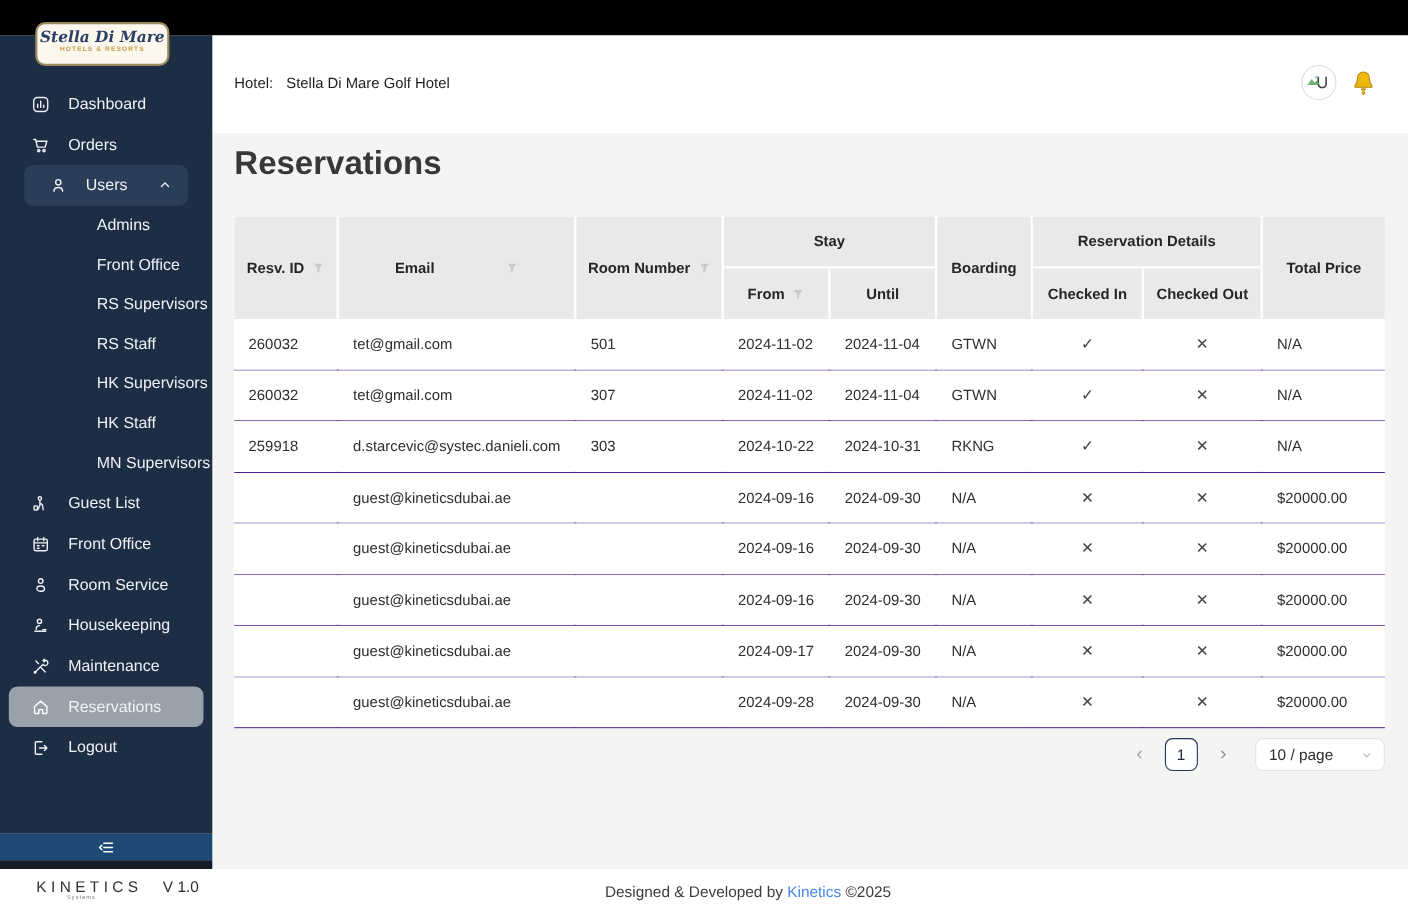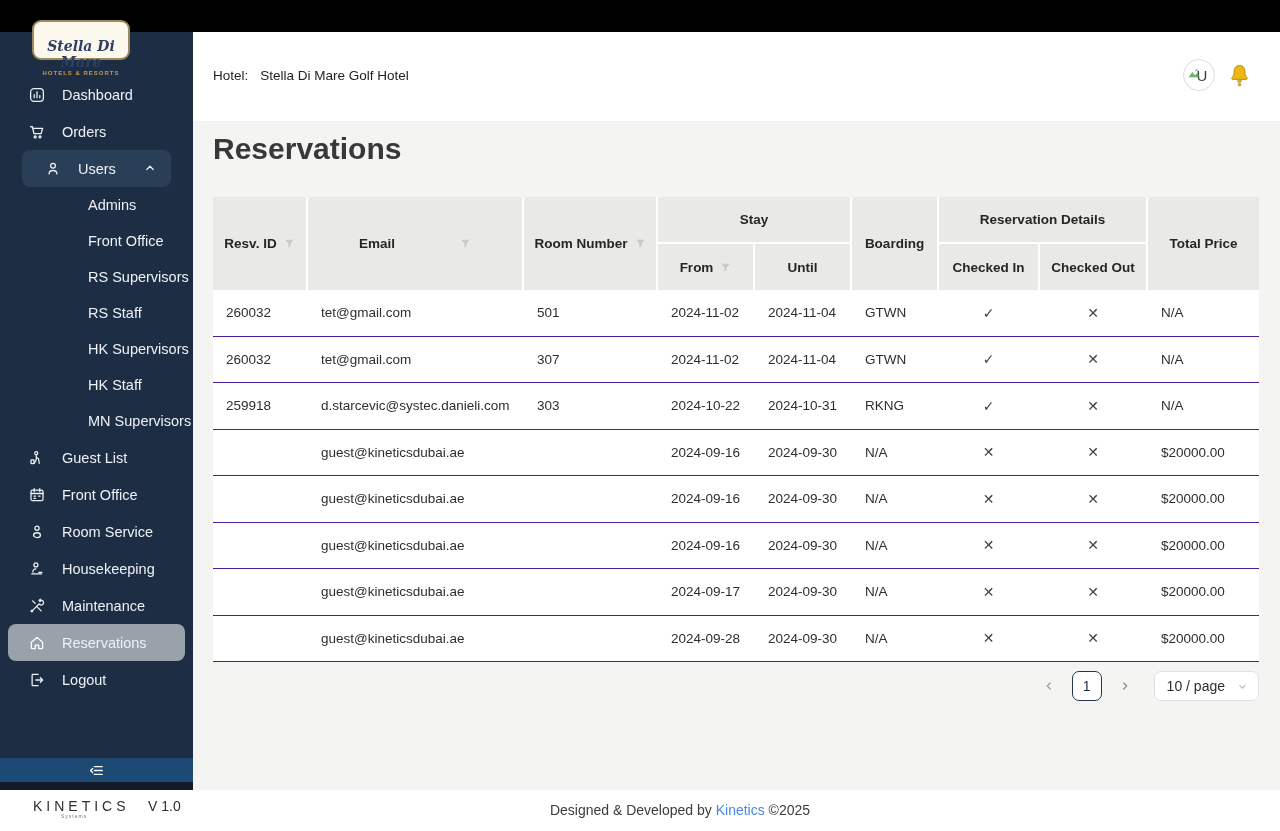--- a/index.html
+++ b/index.html
@@ -5,22 +5,22 @@
   * { margin:0; padding:0; box-sizing:border-box; }
   html,body { width:1280px; height:831px; overflow:hidden; background:#fff;
     font-family:"Liberation Sans","DejaVu Sans",sans-serif; }
   .abs { position:absolute; }
 
   
   .topbar { left:0; top:0; width:1280px; height:32px; background:#000; z-index:4; }
 
   
   .sidebar { left:0; top:32px; width:193px; height:726px; background:#1d2d44; z-index:3; }
-  .logo-box { left:32px; top:20px; width:98px; height:40px; background:#fdf8ee;
-    border:2px solid #9c8a5f; border-radius:9px; z-index:6; text-align:center; padding-top:16px; }
+  .logo-box { left:32px; top:20px; width:122px; height:40px; background:#fdf8ee;
+    border:2px solid #9c8a5f; border-radius:9px; z-index:6; text-align:center; padding-top:4px; }
   .logo-line1 { font-family:"DejaVu Serif",serif; font-style:italic; font-weight:bold;
     font-size:14px; color:#2e3f66; line-height:16px; }
   .logo-line2 { font-size:6px; color:#c79a4a; letter-spacing:1px; font-weight:bold; }
 
   .nav { position:absolute; left:0; top:44px; width:193px; }
   .nav-item { height:37px; display:flex; align-items:center; padding-left:28px; cursor:pointer;text-align:right; }
   .nav-item .ic { width:18px; height:18px; flex:0 0 18px; margin-right:16px; display:flex; align-items:center; justify-content:center; }
   .nav-item .lbl { color:#eef1f5; font-size:14.5px; }
   .nav-item.users { background:#2b3e58; border-radius:8px; margin:0 22px; padding-left:22px; position:relative; }
   .nav-item.users .chev { position:absolute; right:14px; top:11px; }
@@ -58,21 +58,21 @@
   .td.center { justify-content:center; padding-left:0; font-size:14px; color:#444; }
 
   
   .pager { position:absolute; top:560px; left:20px; width:1046px; height:32px;
     display:flex; align-items:center; justify-content:flex-end; }
   .pg-arrow { width:26px; height:26px; display:flex; align-items:center; justify-content:center; cursor:pointer; }
   .pg-num { width:30px; height:30px; border:1.5px solid #253750; border-radius:7px; background:#fff;
     display:flex; align-items:center; justify-content:center; font-size:14px; color:#1f2a3a;
     margin:0 10px; cursor:pointer; }
   .pg-size { height:30px; border:1px solid #e2e2e0; border-radius:7px; background:#fff;
-    display:flex; align-items:center; padding:0 10px 0 12px; gap:12px; font-size:14px; color:#2e2e2e;
+    display:flex; align-items:center; padding:0 10px 0 12px; gap:25px; font-size:14px; color:#2e2e2e;
     margin-left:16px; cursor:pointer; }
 
   
   .footer { left:0; top:790px; width:1280px; height:41px; background:#fff; z-index:2; }
   .foot-text { position:absolute; left:0; width:1280px; top:12px; text-align:center;
     font-size:14px; color:#3c3c3c;margin-left:40px; }
   .foot-text a { color:#4a88e8; text-decoration:none; cursor:pointer; }
   .kin-logo { position:absolute; left:33px; top:8px; }
   .kin-brand { font-size:14px; letter-spacing:4px; color:#2f2f2f; display:inline-block; }
   .kin-sub { font-size:5px; color:#777; letter-spacing:1px; display:block; margin:-1px 0 0 28px; }

